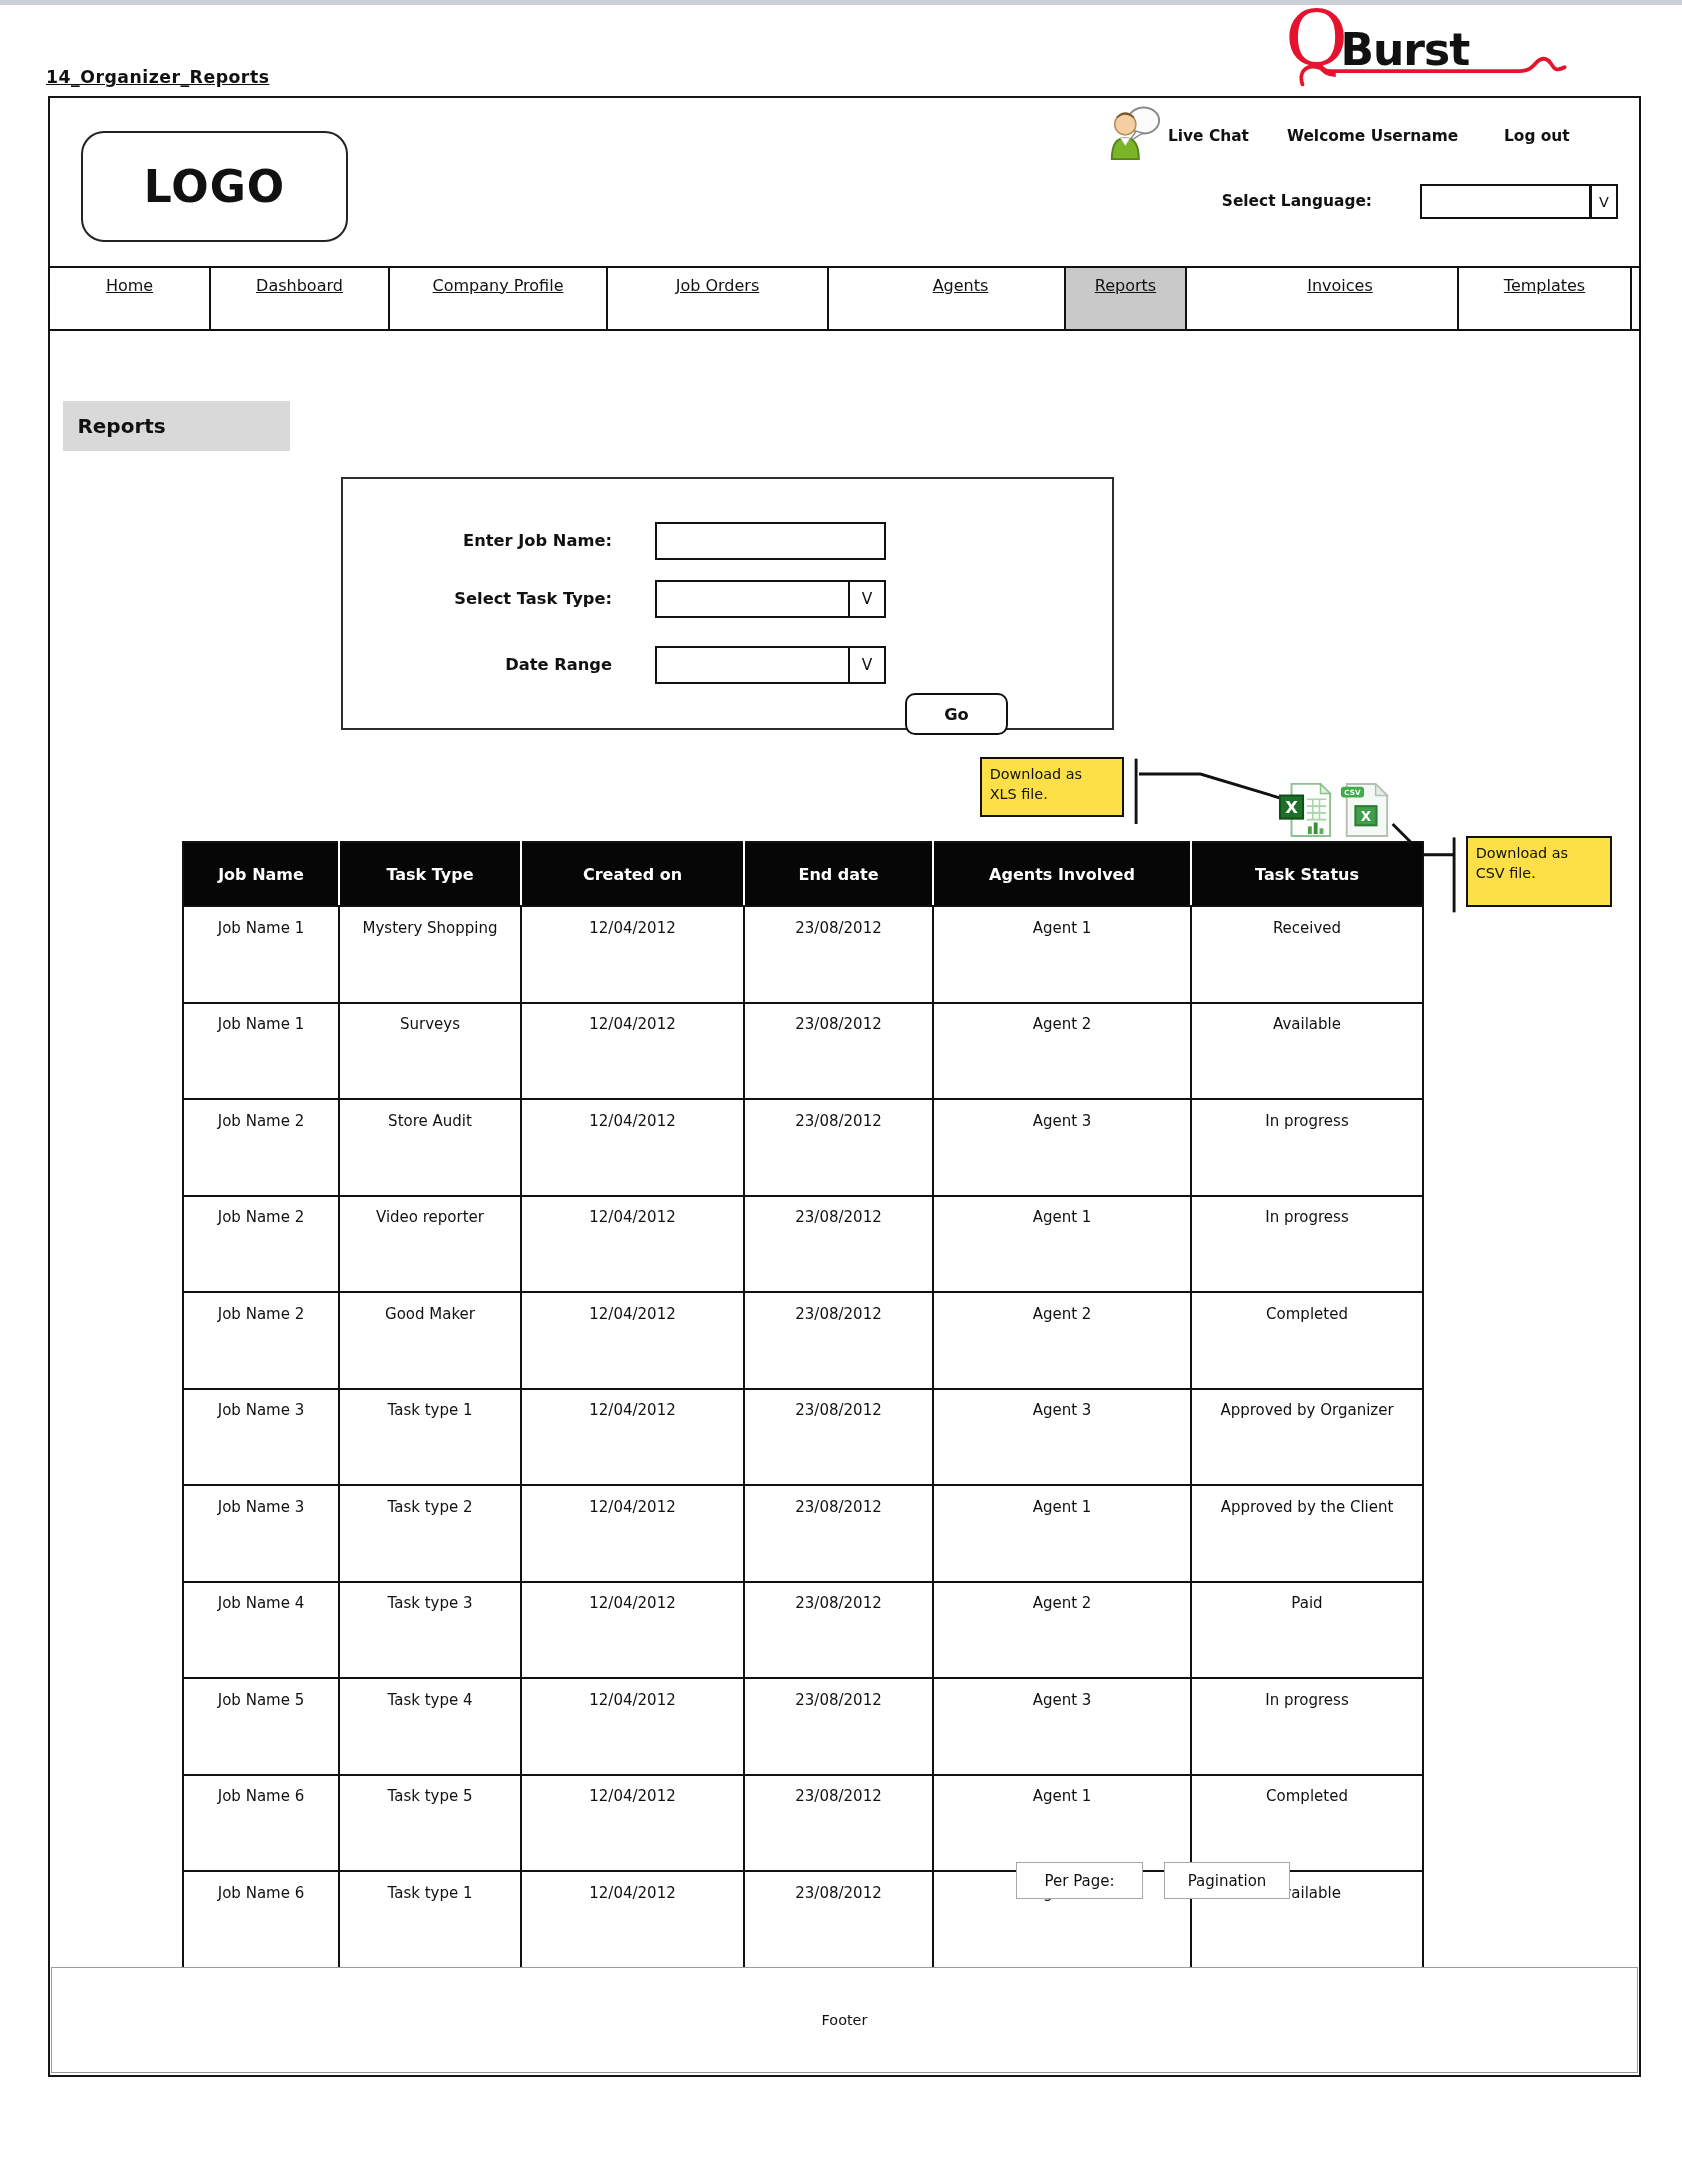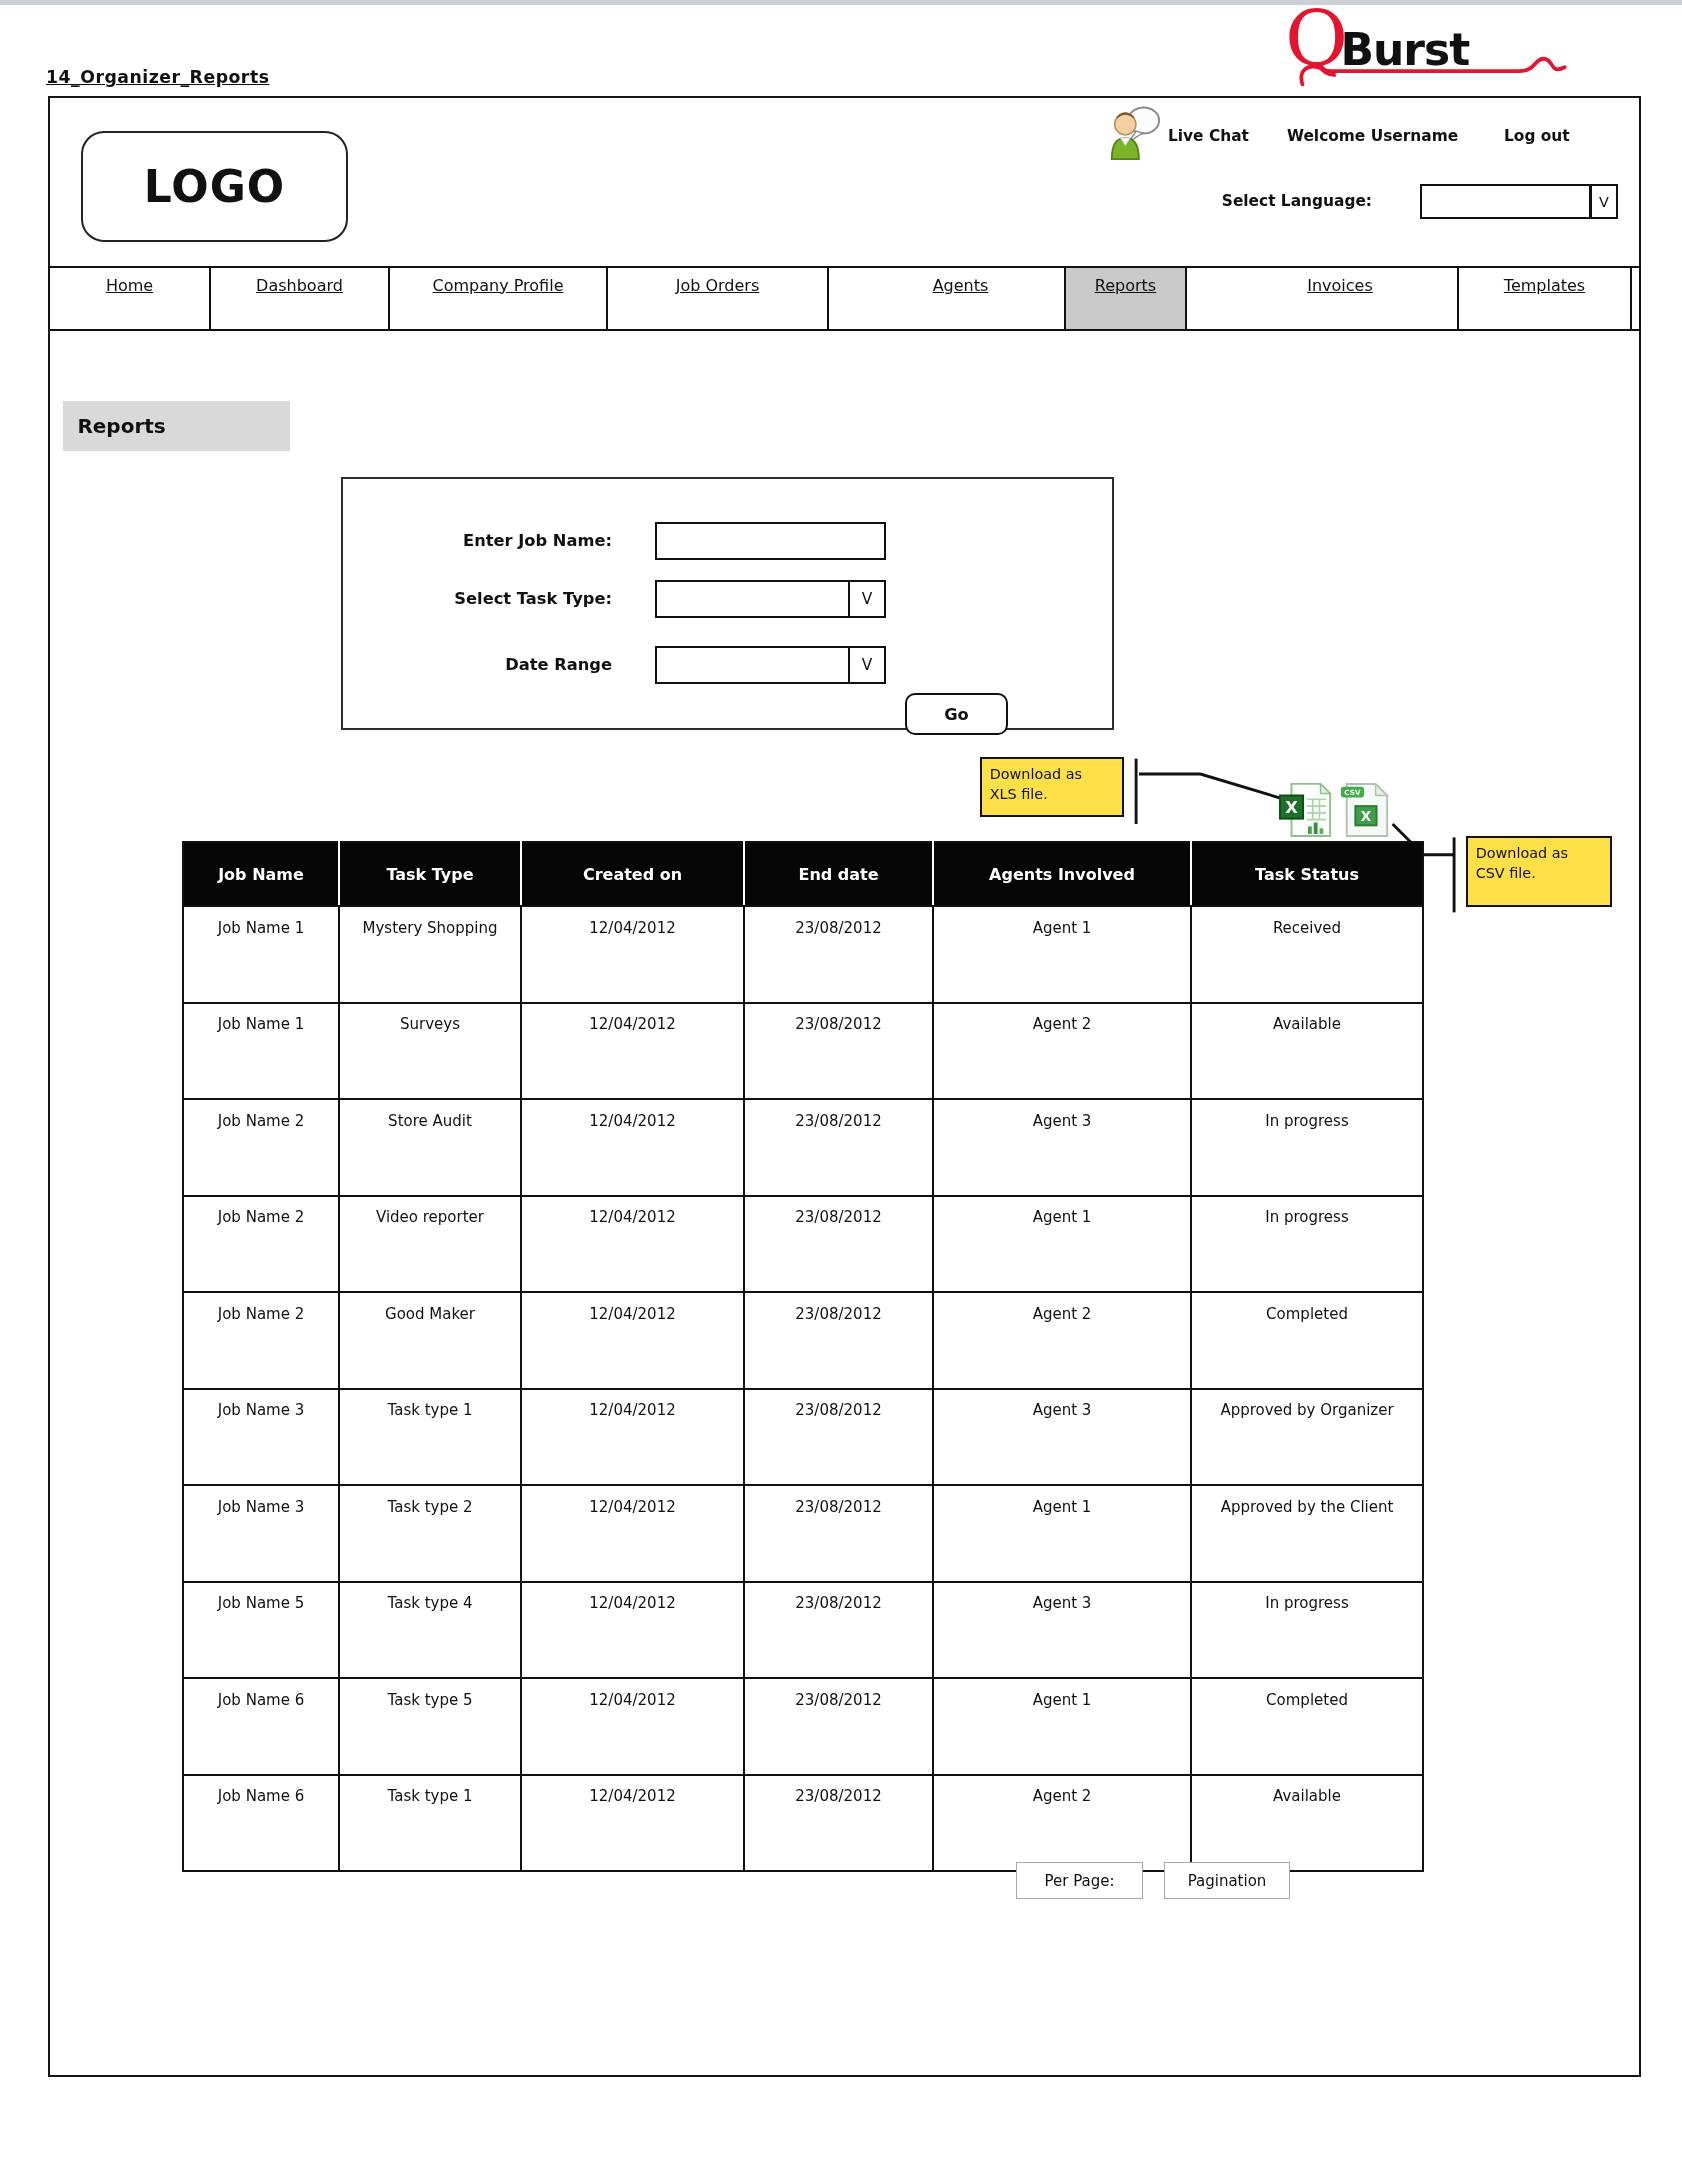--- a/index.html
+++ b/index.html
@@ -269,20 +269,28 @@
         </tr>
         <tr>
           <td>Job Name 3</td>
           <td>Task type 2</td>
           <td>12/04/2012</td>
           <td>23/08/2012</td>
           <td>Agent 1</td>
           <td>Approved by the Client</td>
         </tr>
         <tr>
+          <td>Job Name 4</td>
+          <td>Task type 3</td>
+          <td>12/04/2012</td>
+          <td>23/08/2012</td>
+          <td>Agent 2</td>
+          <td>Paid</td>
+        </tr>
+        <tr>
           <td>Job Name 5</td>
           <td>Task type 4</td>
           <td>12/04/2012</td>
           <td>23/08/2012</td>
           <td>Agent 3</td>
           <td>In progress</td>
         </tr>
         <tr>
           <td>Job Name 6</td>
           <td>Task type 5</td>
@@ -298,15 +306,16 @@
           <td>23/08/2012</td>
           <td>Agent 2</td>
           <td>Available</td>
         </tr>
       </tbody>
   </table>
 
   <div class="abs pg-box per-page">Per Page:</div>
   <div class="abs pg-box pagination">Pagination</div>
 
+  <div class="abs footer">Footer</div>
 
 </div>
 
 
 </body></html>

